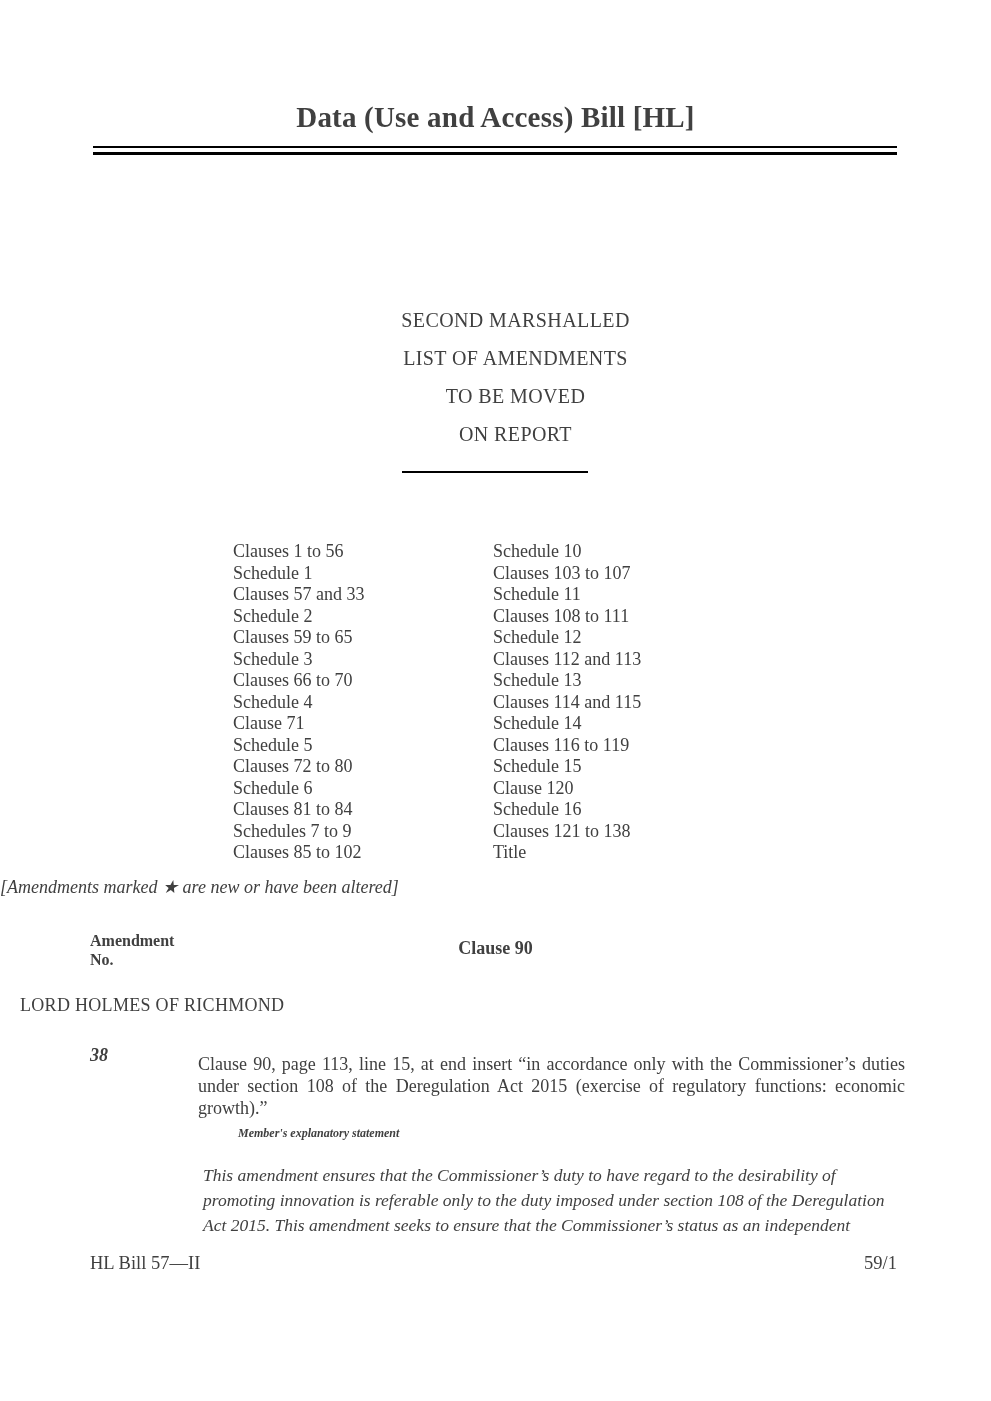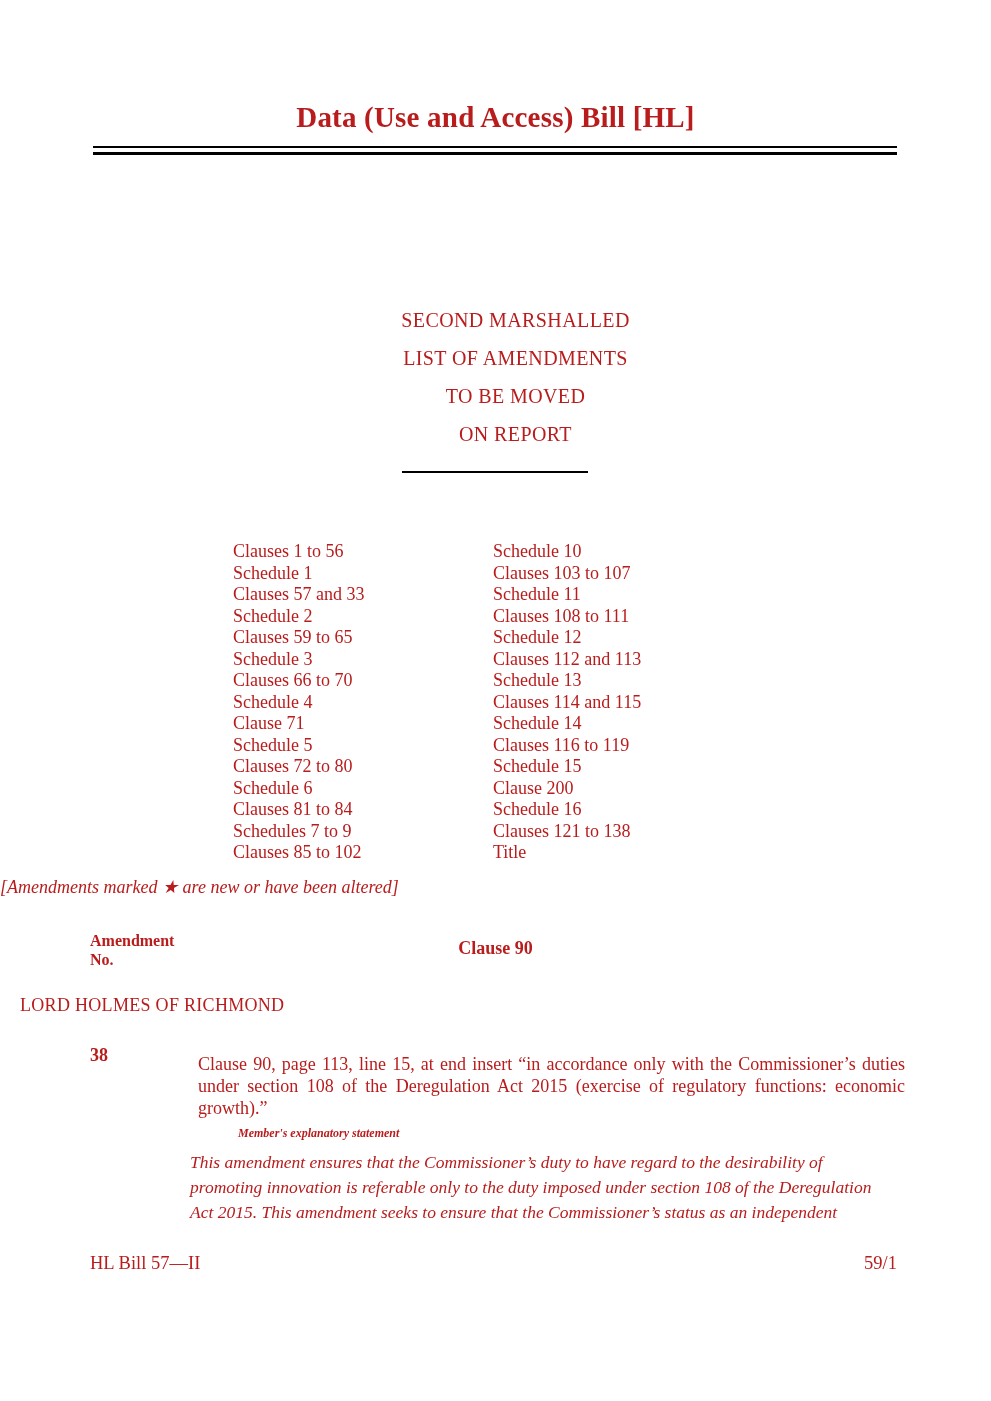--- a/index.html
+++ b/index.html
@@ -6,21 +6,21 @@
     margin: 0;
     padding: 0;
     background: #e8e8e8;
   }
   .page {
     position: relative;
     width: 991px;
     height: 1401px;
     margin: 0 auto;
     background: #ffffff;
-    color: #b91c1c;
+    color: #404040;
     font-family: "Liberation Serif", "DejaVu Serif", serif;
     overflow: hidden;
   }
   .page-title {
     position: absolute;
     left: 0; right: 0;
     top: 101px;
     margin: 0;
     text-align: center;
     font-size: 29px;
@@ -110,20 +110,21 @@
     font-size: 18px;
     letter-spacing: 0.3px;
     margin-left: 20px;
   }
   .amendment-number {
     position: absolute;
     left: 90px;
     top: 1045px;
     font-weight: bold;
     font-size: 18px;
+    font-style: italic;
   }
   .amendment-text {
     position: absolute;
     left: 190px;
     width: 707px;
     top: 1045px;
     margin: 8px;
     font-size: 18px;
     line-height: 22px;
     text-align: justify;
@@ -135,21 +136,21 @@
     font-weight: bold;
     font-style: italic;
     font-size: 12px;
     margin-left: 48px;
   }
   .explanatory-text {
     position: absolute;
     left: 190px;
     width: 704px;
     top: 1150px;
-    margin: 0;
+    margin: 13px;
     font-style: italic;
     font-size: 17.5px;
     line-height: 25px;
   }
   .footer {
     position: absolute;
     left: 90px;
     width: 807px;
     top: 1253px;
     display: flex;
@@ -197,21 +198,21 @@
       <div class="m-item">Clauses 103 to 107</div>
       <div class="m-item">Schedule 11</div>
       <div class="m-item">Clauses 108 to 111</div>
       <div class="m-item">Schedule 12</div>
       <div class="m-item">Clauses 112 and 113</div>
       <div class="m-item">Schedule 13</div>
       <div class="m-item">Clauses 114 and 115</div>
       <div class="m-item">Schedule 14</div>
       <div class="m-item">Clauses 116 to 119</div>
       <div class="m-item">Schedule 15</div>
-      <div class="m-item">Clause 200</div>
+      <div class="m-item">Clause 120</div>
       <div class="m-item">Schedule 16</div>
       <div class="m-item">Clauses 121 to 138</div>
       <div class="m-item">Title</div>
     </div>
 
   <div class="star-note">[Amendments marked ★ are new or have been altered]</div>
 
   <div class="amendment-no-label">
     <div>Amendment</div>
     <div>No.</div>

